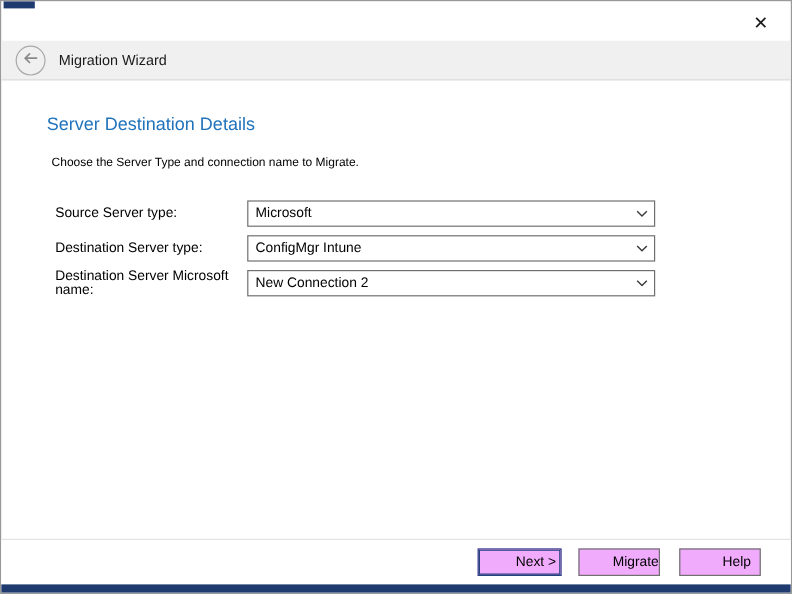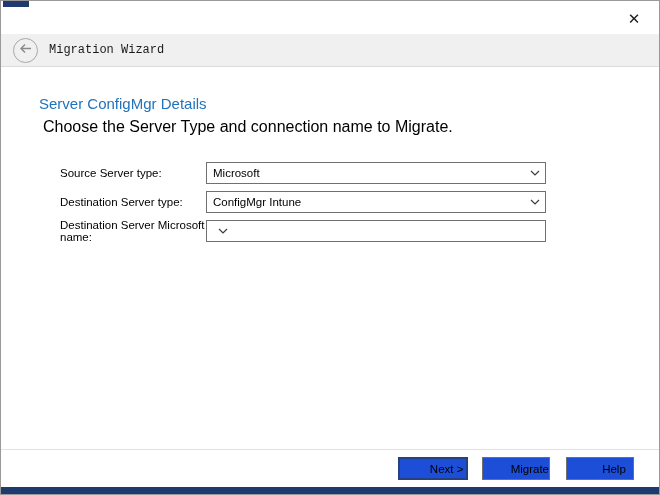--- a/index.html
+++ b/index.html
@@ -35,21 +35,20 @@
     cursor: pointer;
   }
 
   .header {
     position: absolute; top: 33px; left: 0; right: 0;
     height: 33px;
     background: #f0f0f0;
     border-bottom: 1px solid #dcdcdc;
     display: flex; align-items: center;
     padding-left: 12px;
-    font-family: Liberation Mono, monospace;
   }
   .back-circle {
     width: 25px; height: 25px;
     border-radius: 50%;
     border: 1px solid #a8a8a8;
     background: #f0f0f0;
     display: flex; align-items: center; justify-content: center;
     cursor: pointer;
     flex: 0 0 auto;
   }
@@ -61,34 +60,34 @@
 
   .content { position: absolute; top: 67px; left: 0; right: 0; }
 
   .page-heading {
     margin: 27px 0 0 38px;
     font-size: 15px;
     font-weight: normal;
     color: #2173bc;
   }
   .instruction {
-    margin: 6px 0 0 42px;
-    font-size: 16px;
+    margin: 18px 0 0 42px;
+    font-size: 10px;
     color: #000000;
   }
 
   .fields { margin-top: 26px; }
   .field-row {
     display: flex; align-items: center;
     height: 22px;
     margin-bottom: 7px;
   }
   .field-label {
     width: 205px;
-    padding-left: 59px;
+    padding-left: 45px;
     font-size: 11.5px;
     color: #000;
     flex: 0 0 auto;
   }
   .combo {
     width: 340px; height: 22px;
     border: 1px solid #707070;
     background: #ffffff;
     display: flex; align-items: center;
     padding-left: 6px;
@@ -104,21 +103,21 @@
   .footer {
     position: absolute; left: 0; right: 0; bottom: 7px;
     height: 38px;
     background: #ffffff;
     border-top: 1px solid #e2e2e2;
     display: flex; align-items: center; justify-content: flex-end;
     padding-right: 25px;
   }
   .btn {
     min-width: 68px; height: 23px;
-    background: #1d4ed8;
+    background: #f0abfc;
     border: 1px solid #707070;
     font-family: inherit;
     font-size: 11.5px;
     color: #000;
     cursor: pointer;
     padding-left: 28px;
   }
   .btn-next {
     border: 1px solid #26417f;
     box-shadow: inset 0 0 0 1px #26417f;
@@ -141,21 +140,21 @@
       <span>
         <svg width="13" height="11" viewBox="0 0 13 11">
           <path d="M12 5.5 H2 M6 1.5 L2 5.5 L6 9.5" stroke="#8a8a8a" stroke-width="1.4" fill="none"></path>
         </svg>
       </span>
     </div>
     <span class="header-title">Migration Wizard</span>
   </div>
 
   <div class="content">
-    <h1 class="page-heading">Server ConfigMgr Details</h1>
+    <h1 class="page-heading">Server Destination Details</h1>
     <div class="instruction">Choose the Server Type and connection name to Migrate.</div>
 
     <div class="fields">
 
       <div class="field-row">
         <span class="field-label">Source Server type:</span>
         <div class="combo">
           <span class="combo-value">Microsoft</span>
           <span class="combo-chevron">
             <svg width="10" height="6" viewBox="0 0 10 6">
@@ -174,20 +173,21 @@
             <svg width="10" height="6" viewBox="0 0 10 6">
                 <path d="M1 1 L5 5 L9 1" stroke="#3c3c3c" stroke-width="1.2" fill="none"></path>
               </svg>
           </span>
         </div>
       </div>
 
       <div class="field-row">
         <span class="field-label">Destination Server Microsoft name:</span>
         <div class="combo">
+          <span class="combo-value">New Connection 2</span>
           <span class="combo-chevron">
             <svg width="10" height="6" viewBox="0 0 10 6">
                 <path d="M1 1 L5 5 L9 1" stroke="#3c3c3c" stroke-width="1.2" fill="none"></path>
               </svg>
           </span>
         </div>
       </div>
 
     </div>
   </div>

